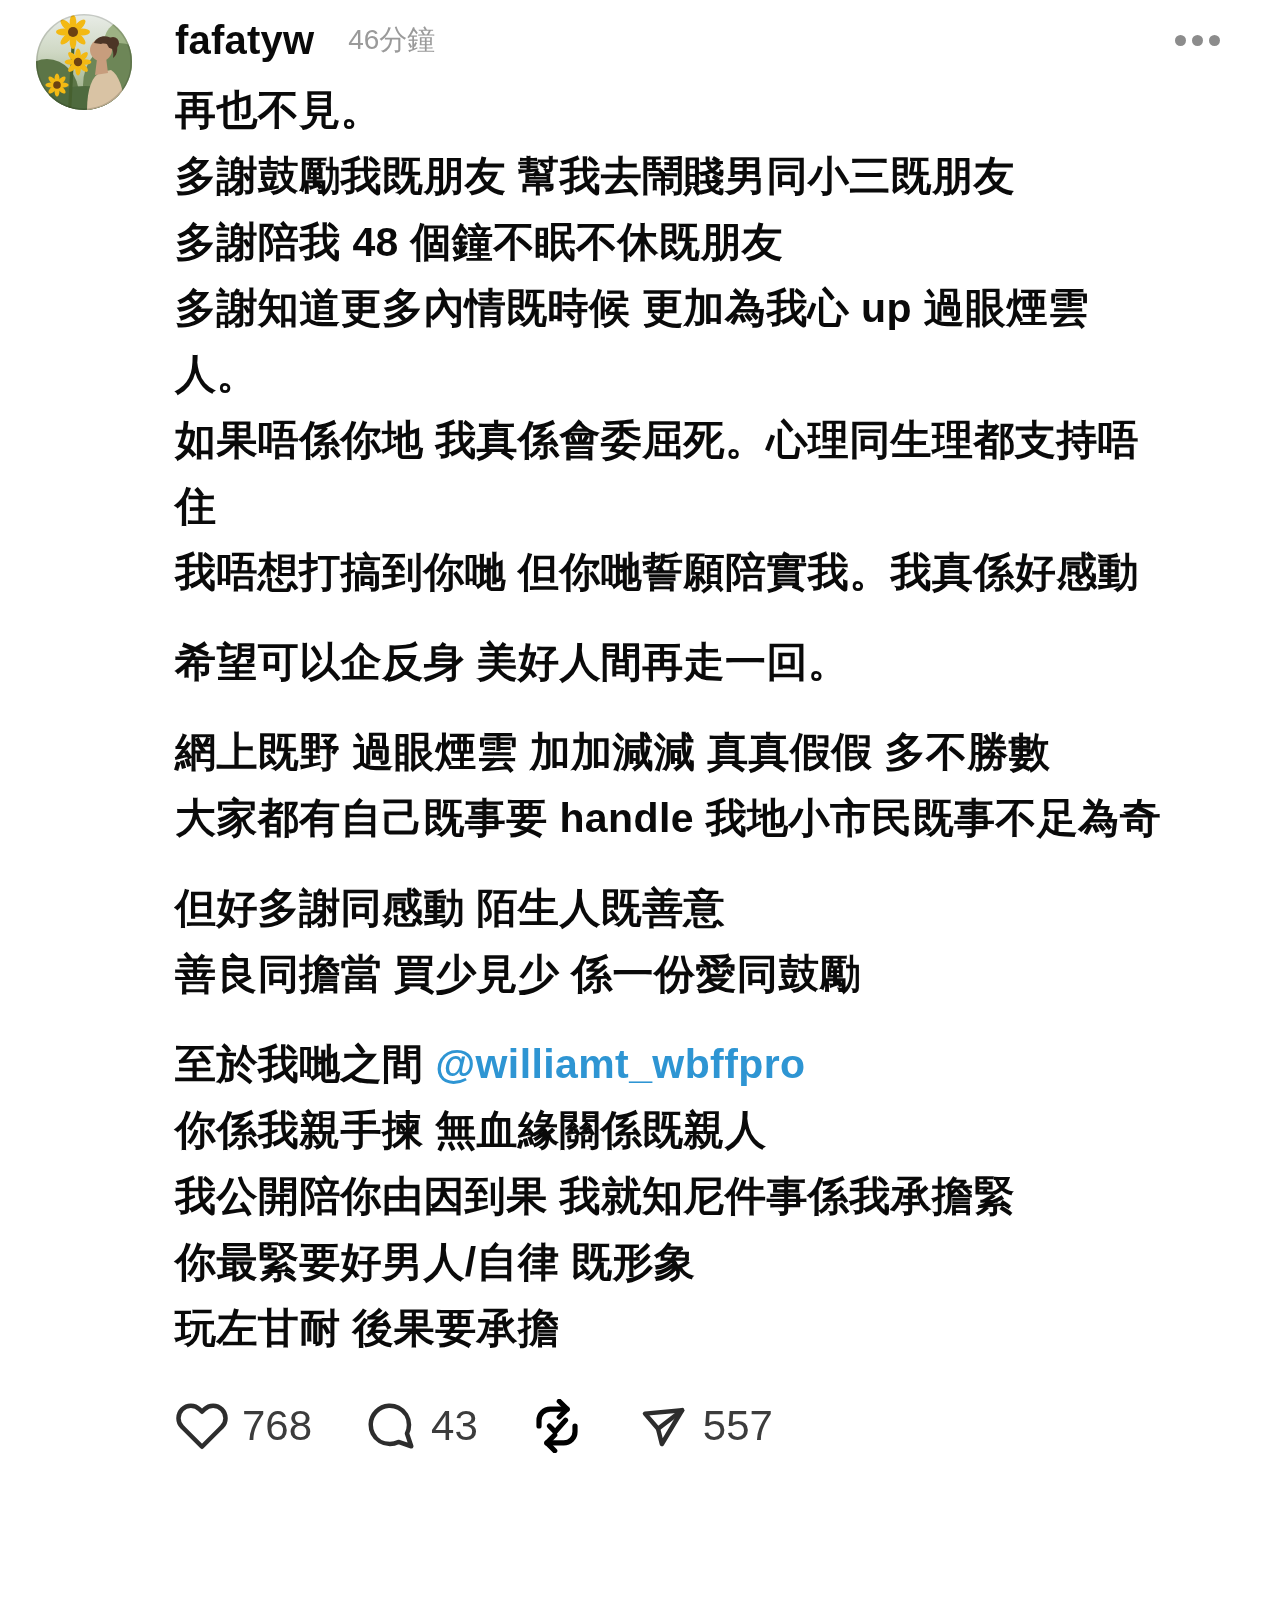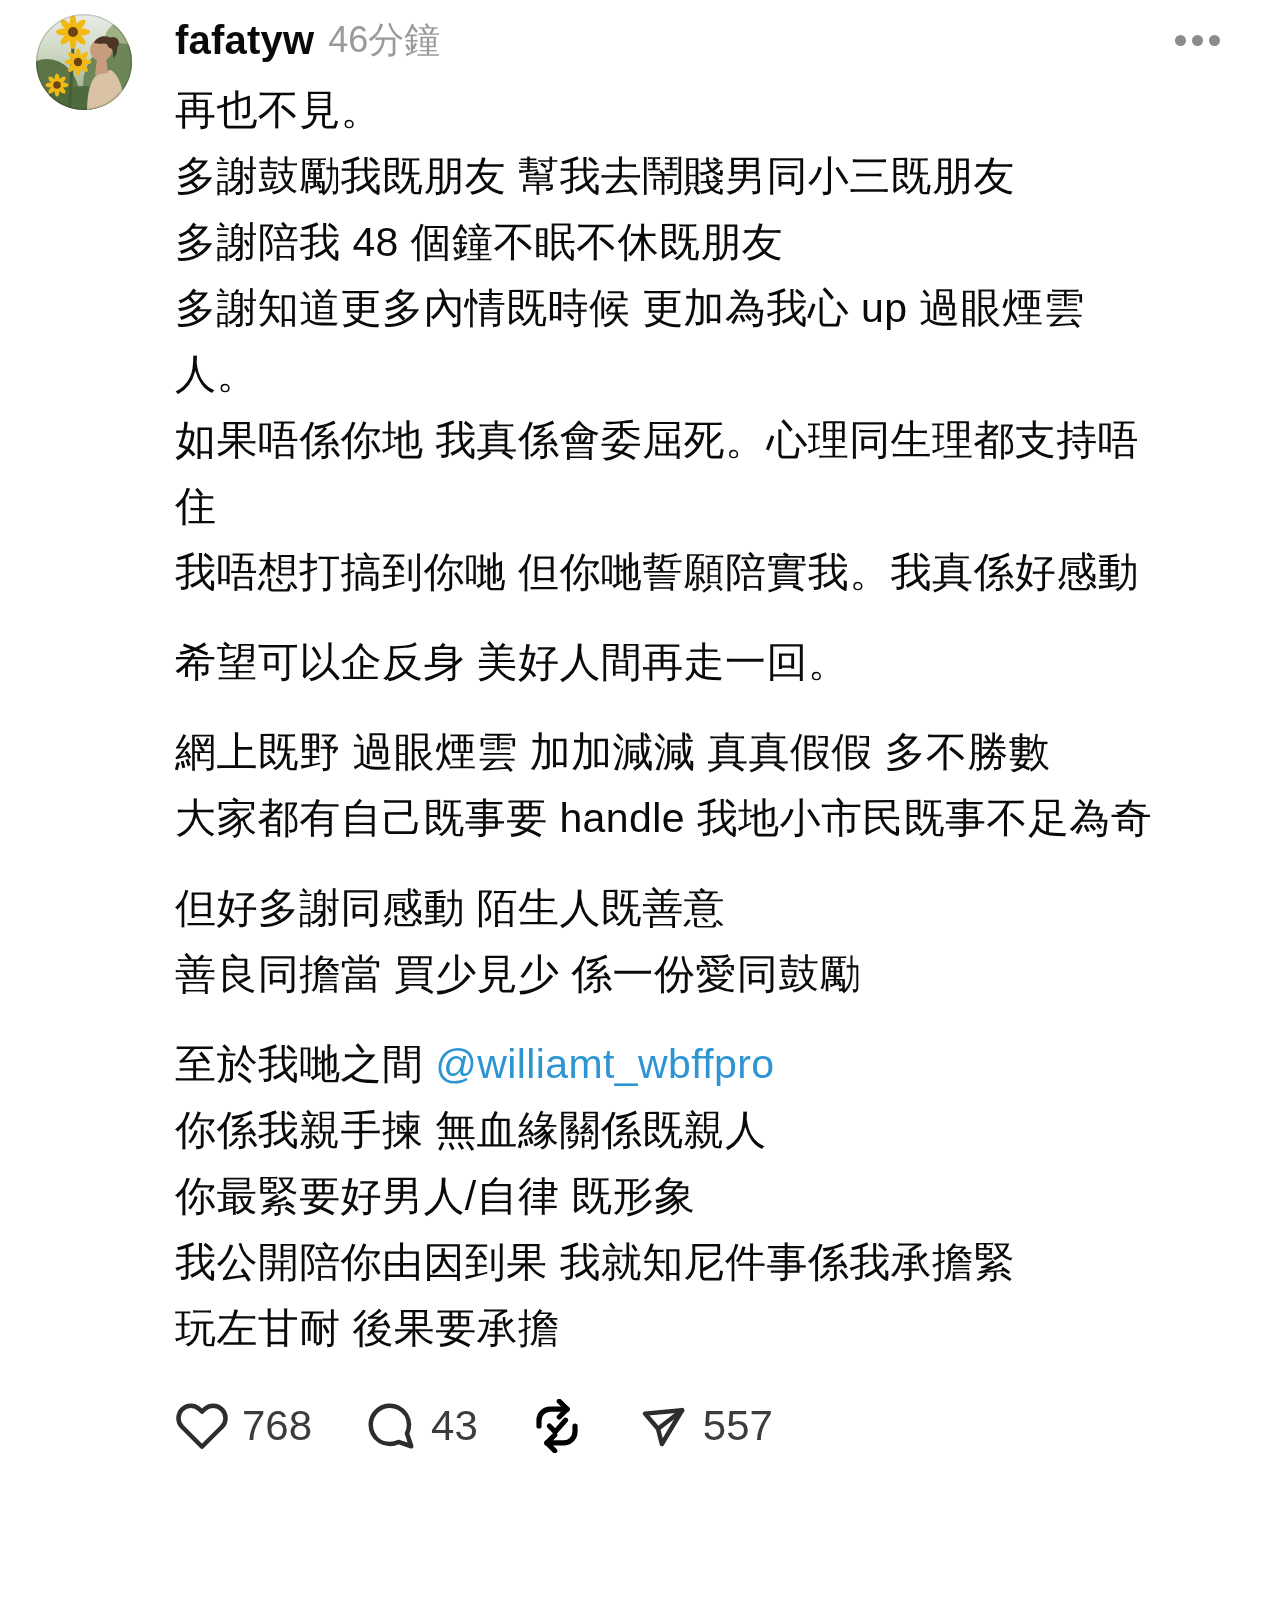--- a/index.html
+++ b/index.html
@@ -34,52 +34,51 @@
     display: block;
   }
   .content-col {
     flex: 1;
     min-width: 0;
   }
   .header-row {
     display: flex;
     align-items: center;
     height: 54px;
-    gap: 6px;
+    gap: 34px;
   }
   .username {
     font-size: 40px;
     font-weight: 700;
     letter-spacing: 0.2px;
   }
   .timestamp {
-    font-size: 36px;
+    font-size: 28px;
     color: var(--secondary);
-    margin-left: 8px;
   }
   .more-btn {
     margin-left: auto;
     display: flex;
     gap: 6px;
     align-items: center;
     padding: 6px 2px;
     cursor: pointer;
   }
   .more-btn .dot {
     width: 11px; height: 11px;
     border-radius: 50%;
     background: #8c8c8c;
   }
   .post-body {
     margin-top: 10px;
     font-size: 41px;
     line-height: 66px;
     letter-spacing: 0.4px;
   }
-  .para { margin: 0 0 24px 0; }
+  .para { margin: 0 0 24px 0; font-weight: bold; }
   .para:last-child { margin-bottom: 0; }
   .line { white-space: nowrap; }
   .mention { color: var(--mention); }
   .actions-row {
     display: flex;
     align-items: center;
     gap: 52px;
     margin-top: 38px;
   }
   .action-group {
@@ -196,22 +195,22 @@
           <div class="line">網上既野 過眼煙雲 加加減減 真真假假 多不勝數</div>
           <div class="line">大家都有自己既事要 handle 我地小市民既事不足為奇</div>
         </div>
         <div class="para">
           <div class="line">但好多謝同感動 陌生人既善意</div>
           <div class="line">善良同擔當 買少見少 係一份愛同鼓勵</div>
         </div>
         <div class="para">
           <div class="line"><span>至於我哋之間 </span><span class="mention">@williamt_wbffpro</span></div>
           <div class="line">你係我親手揀 無血緣關係既親人</div>
+          <div class="line">我公開陪你由因到果 我就知尼件事係我承擔緊</div>
           <div class="line">你最緊要好男人/自律 既形象</div>
-          <div class="line">我公開陪你由因到果 我就知尼件事係我承擔緊</div>
           <div class="line">玩左甘耐 後果要承擔</div>
         </div>
       </div>
 
     <div class="actions-row">
 
       <span class="action-group">
         <svg viewBox="0 0 24 24" fill="none" stroke="var(--icon)" stroke-width="2" stroke-linecap="round" stroke-linejoin="round">
           <path d="M20.84 4.61a5.5 5.5 0 0 0-7.78 0L12 5.67l-1.06-1.06a5.5 5.5 0 0 0-7.78 7.78l1.06 1.06L12 21.23l7.78-7.78 1.06-1.06a5.5 5.5 0 0 0 0-7.78z"></path>
         </svg>

